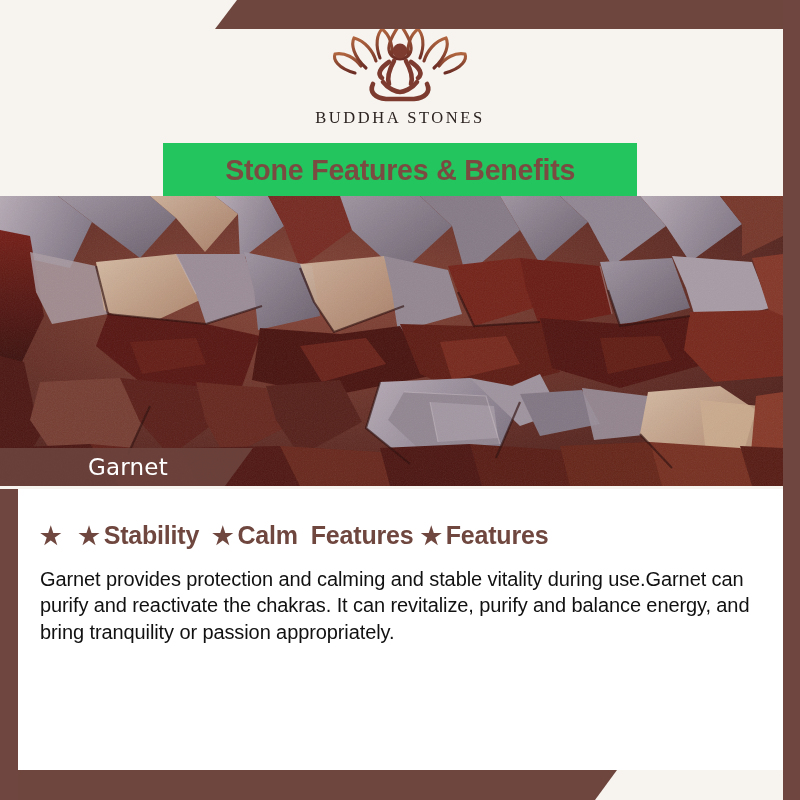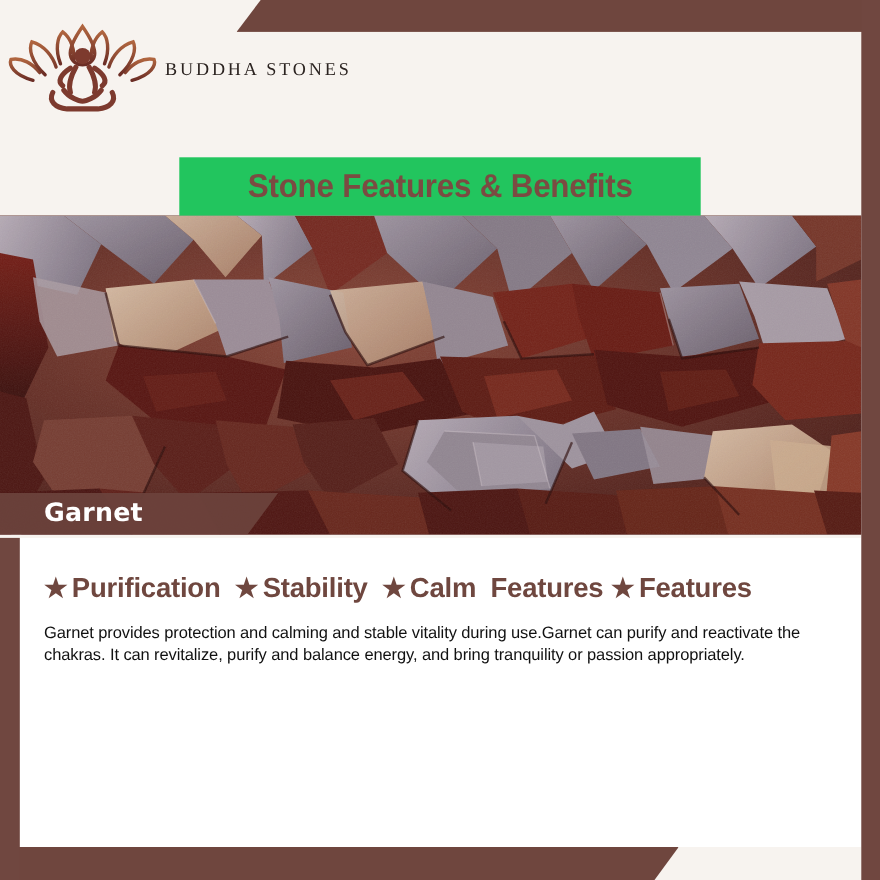--- a/index.html
+++ b/index.html
@@ -41,21 +41,21 @@
   }
   .frame-left {
     position:absolute; left:0; top:489px; width:18px; bottom:0;
     background:#704740;
     z-index:6;
   }
 
   
   .logo-wrap {
     position:absolute; top:18px; left:0; right:0;
-    display:flex; flex-direction:row; align-items:center;
+    display:flex; flex-direction:column; align-items:center;
     z-index:4;
   }
   .logo-mark { width:150px; height:86px; display:block; }
   .logo-text {
     margin-top:4px;
     font-family:"Liberation Serif", serif;
     font-size:16.5px; letter-spacing:2.6px;
     color:#2b2320; font-weight:400;
   }
 
@@ -85,23 +85,23 @@
   
   .stone-banner {
     position:absolute; left:0; bottom:0; width:253px; height:38px;
     background:rgba(108,67,60,0.93);
     -webkit-clip-path: polygon(0 0, 100% 0, calc(100% - 28px) 100%, 0 100%);
     clip-path: polygon(0 0, 100% 0, calc(100% - 28px) 100%, 0 100%);
     display:flex; align-items:center;
     z-index:4;
   }
   .stone-name {
-    margin-left:40px;
+    margin-left:88px;
     font-family:"DejaVu Sans", sans-serif;
-    font-size:23px; font-weight:bold; color:#ffffff;
+    font-size:23px; font-weight:normal; color:#ffffff;
     letter-spacing:0.2px;
   }
 
   
   .content {
     position:absolute; left:18px; top:489px; width:765px; height:281px;
     background:#ffffff;
     z-index:4;
   }
   .content-inner { padding:32px 22px 0 22px; }
@@ -113,21 +113,21 @@
     white-space:nowrap; letter-spacing:-0.2px;
   }
   .benefit { display:inline-flex; align-items:center; }
   .benefit .star { font-size:24px; line-height:1; margin-right:4px; }
   .benefit-gap-wide { width:13px; display:inline-block; }
   .benefit-gap-sm { width:7px; display:inline-block; }
 
   .body-text {
     margin-top:16px;
     font-family:"Liberation Sans Narrow","Liberation Sans", sans-serif;
-    font-size:15px; line-height:1.32;
+    font-size:20px; line-height:1.32;
     color:#111111;
     letter-spacing:-0.1px;
     width:722px;
   }
 </style>
 </head>
 <body>
 
 <div id="card">
 
@@ -300,21 +300,20 @@
       <span class="stone-name">Garnet</span>
     </div>
   </div>
 
   <div class="content">
     <div class="content-inner">
 
       <div class="benefits">
         <span class="benefit">
           <span class="star">★</span>
-          <span>Purification</span>
         </span>
         <span class="benefit-gap-wide"></span>
         <span class="benefit">
           <span class="star">★</span>
           <span>Stability</span>
         </span>
         <span class="benefit-gap-wide"></span>
         <span class="benefit">
           <span class="star">★</span>
           <span>Calm</span>

